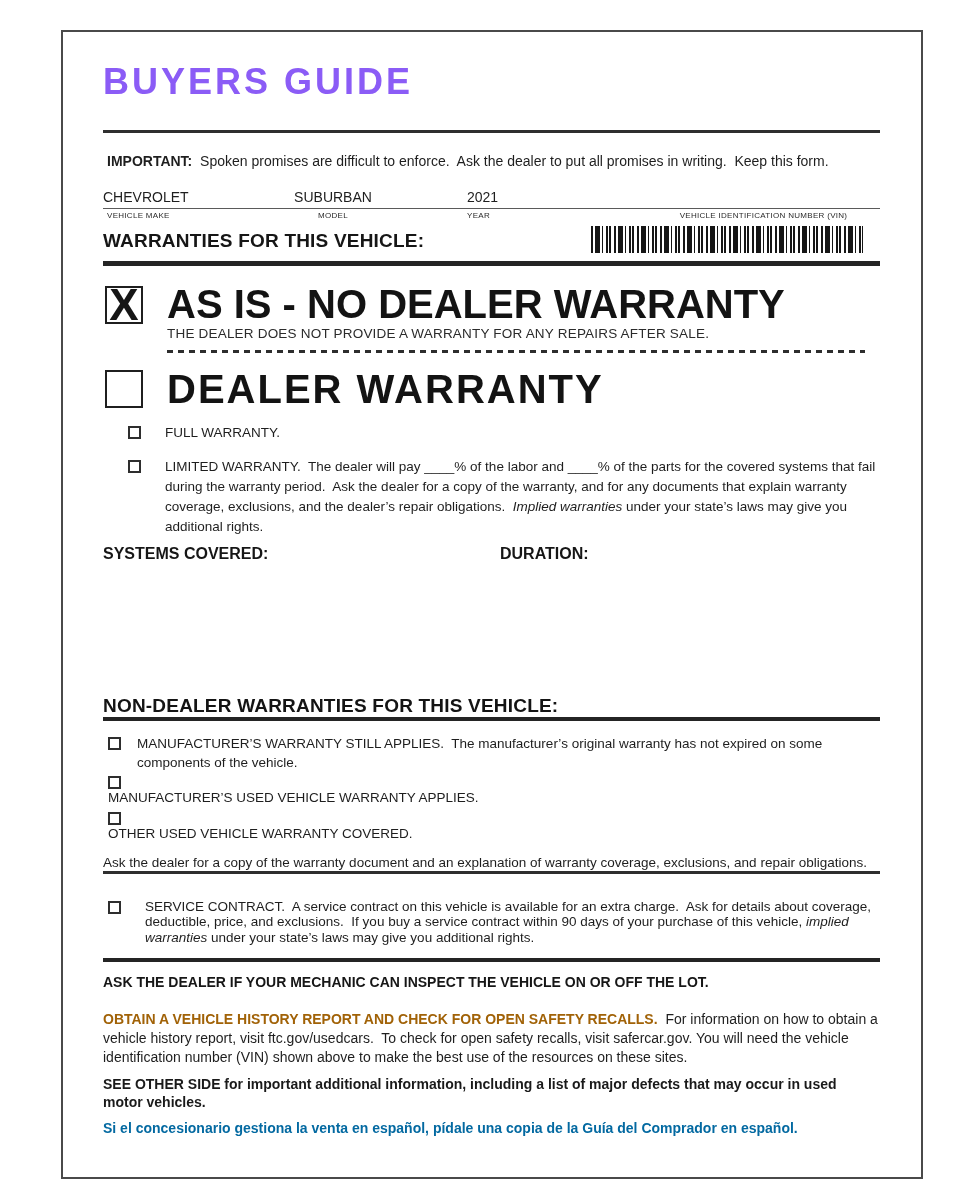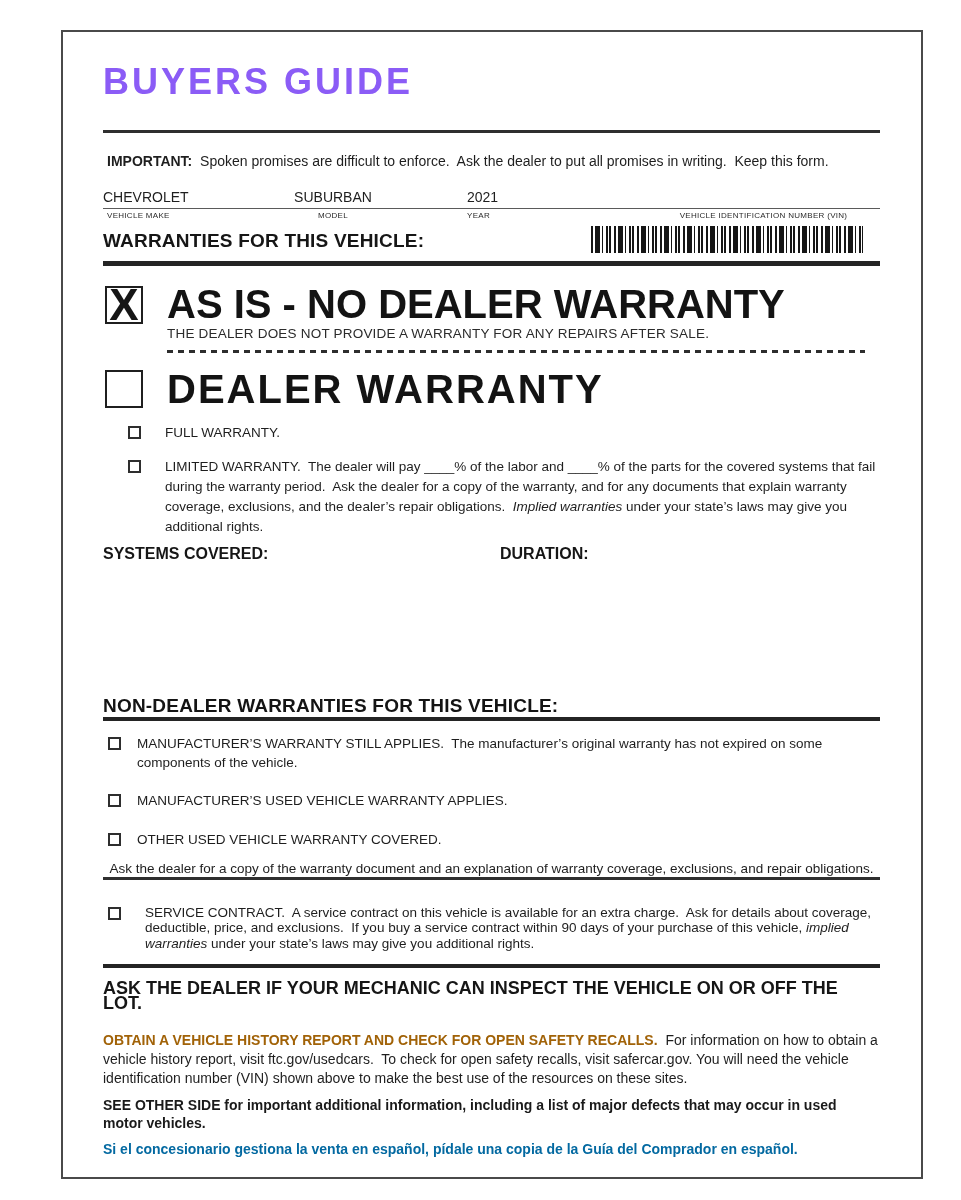--- a/index.html
+++ b/index.html
@@ -86,31 +86,31 @@
   .limited-row { margin-top: 17px; margin-left: 25px; }
   .limited-row .chk { margin-right: 24px; margin-top: 3px; }
   .limited-row .chk-text { font-size: 13.5px; line-height: 20px; flex: 1; white-space: pre-wrap; }
   
   .sys-row { margin-top: 9px; display: flex; font-size: 16px; line-height: 15px; font-weight: bold; color: #161616; }
   .sys-label { width: 397px; }
   .spacer-blank { height: 136px; }
   
   .nd-heading { font-size: 19px; line-height: 17px; font-weight: bold; color: #141414; letter-spacing: 0.2px; white-space: pre-wrap; }
   .nd-item { margin-top: 14px; margin-left: 5px; }
-  .nd-item + .nd-item { margin-top: 20px; }
+  .nd-item + .nd-item { margin-top: 2px; flex-direction: column; }
   .nd-item .chk { margin-right: 16px; margin-top: 2px; }
   .nd-item .chk-text { font-size: 13.5px; line-height: 18.5px; flex: 1; white-space: pre-wrap; }
-  .nd-note { margin-top: 12px; font-size: 13.5px; line-height: 15px; white-space: pre-wrap; text-align: center; }
+  .nd-note { margin-top: 12px; font-size: 13.5px; line-height: 15px; white-space: pre-wrap; }
   
   .svc-row { margin-top: 25px; margin-left: 5px; }
   .svc-row .chk { margin-right: 24px; margin-top: 2px; }
   .svc-row .chk-text { font-size: 13.5px; line-height: 15.5px; flex: 1; white-space: pre-wrap; }
   .em { font-style: italic; }
   
-  .f-mechanic { margin-top: 13px; font-size: 18px; line-height: 15px; font-weight: bold; color: #161616; white-space: pre-wrap; }
+  .f-mechanic { margin-top: 13px; font-size: 14px; line-height: 15px; font-weight: bold; color: #161616; white-space: pre-wrap; }
   .f-history  { margin-top: 20px; font-size: 14px; line-height: 19px; white-space: pre-wrap; }
   .f-history b { font-weight: bold; color: #a16207; text-align: right; }
   .f-see      { margin-top: 8px; font-size: 14px; line-height: 18px; font-weight: bold; color: #1a1a1a; white-space: pre-wrap; }
   .f-spanish  { margin-top: 8px; font-size: 14px; line-height: 18px; font-weight: bold; color: #0369a1; white-space: pre-wrap; }
 </style>
 </head>
 <body>
 
 <div class="page">
 

